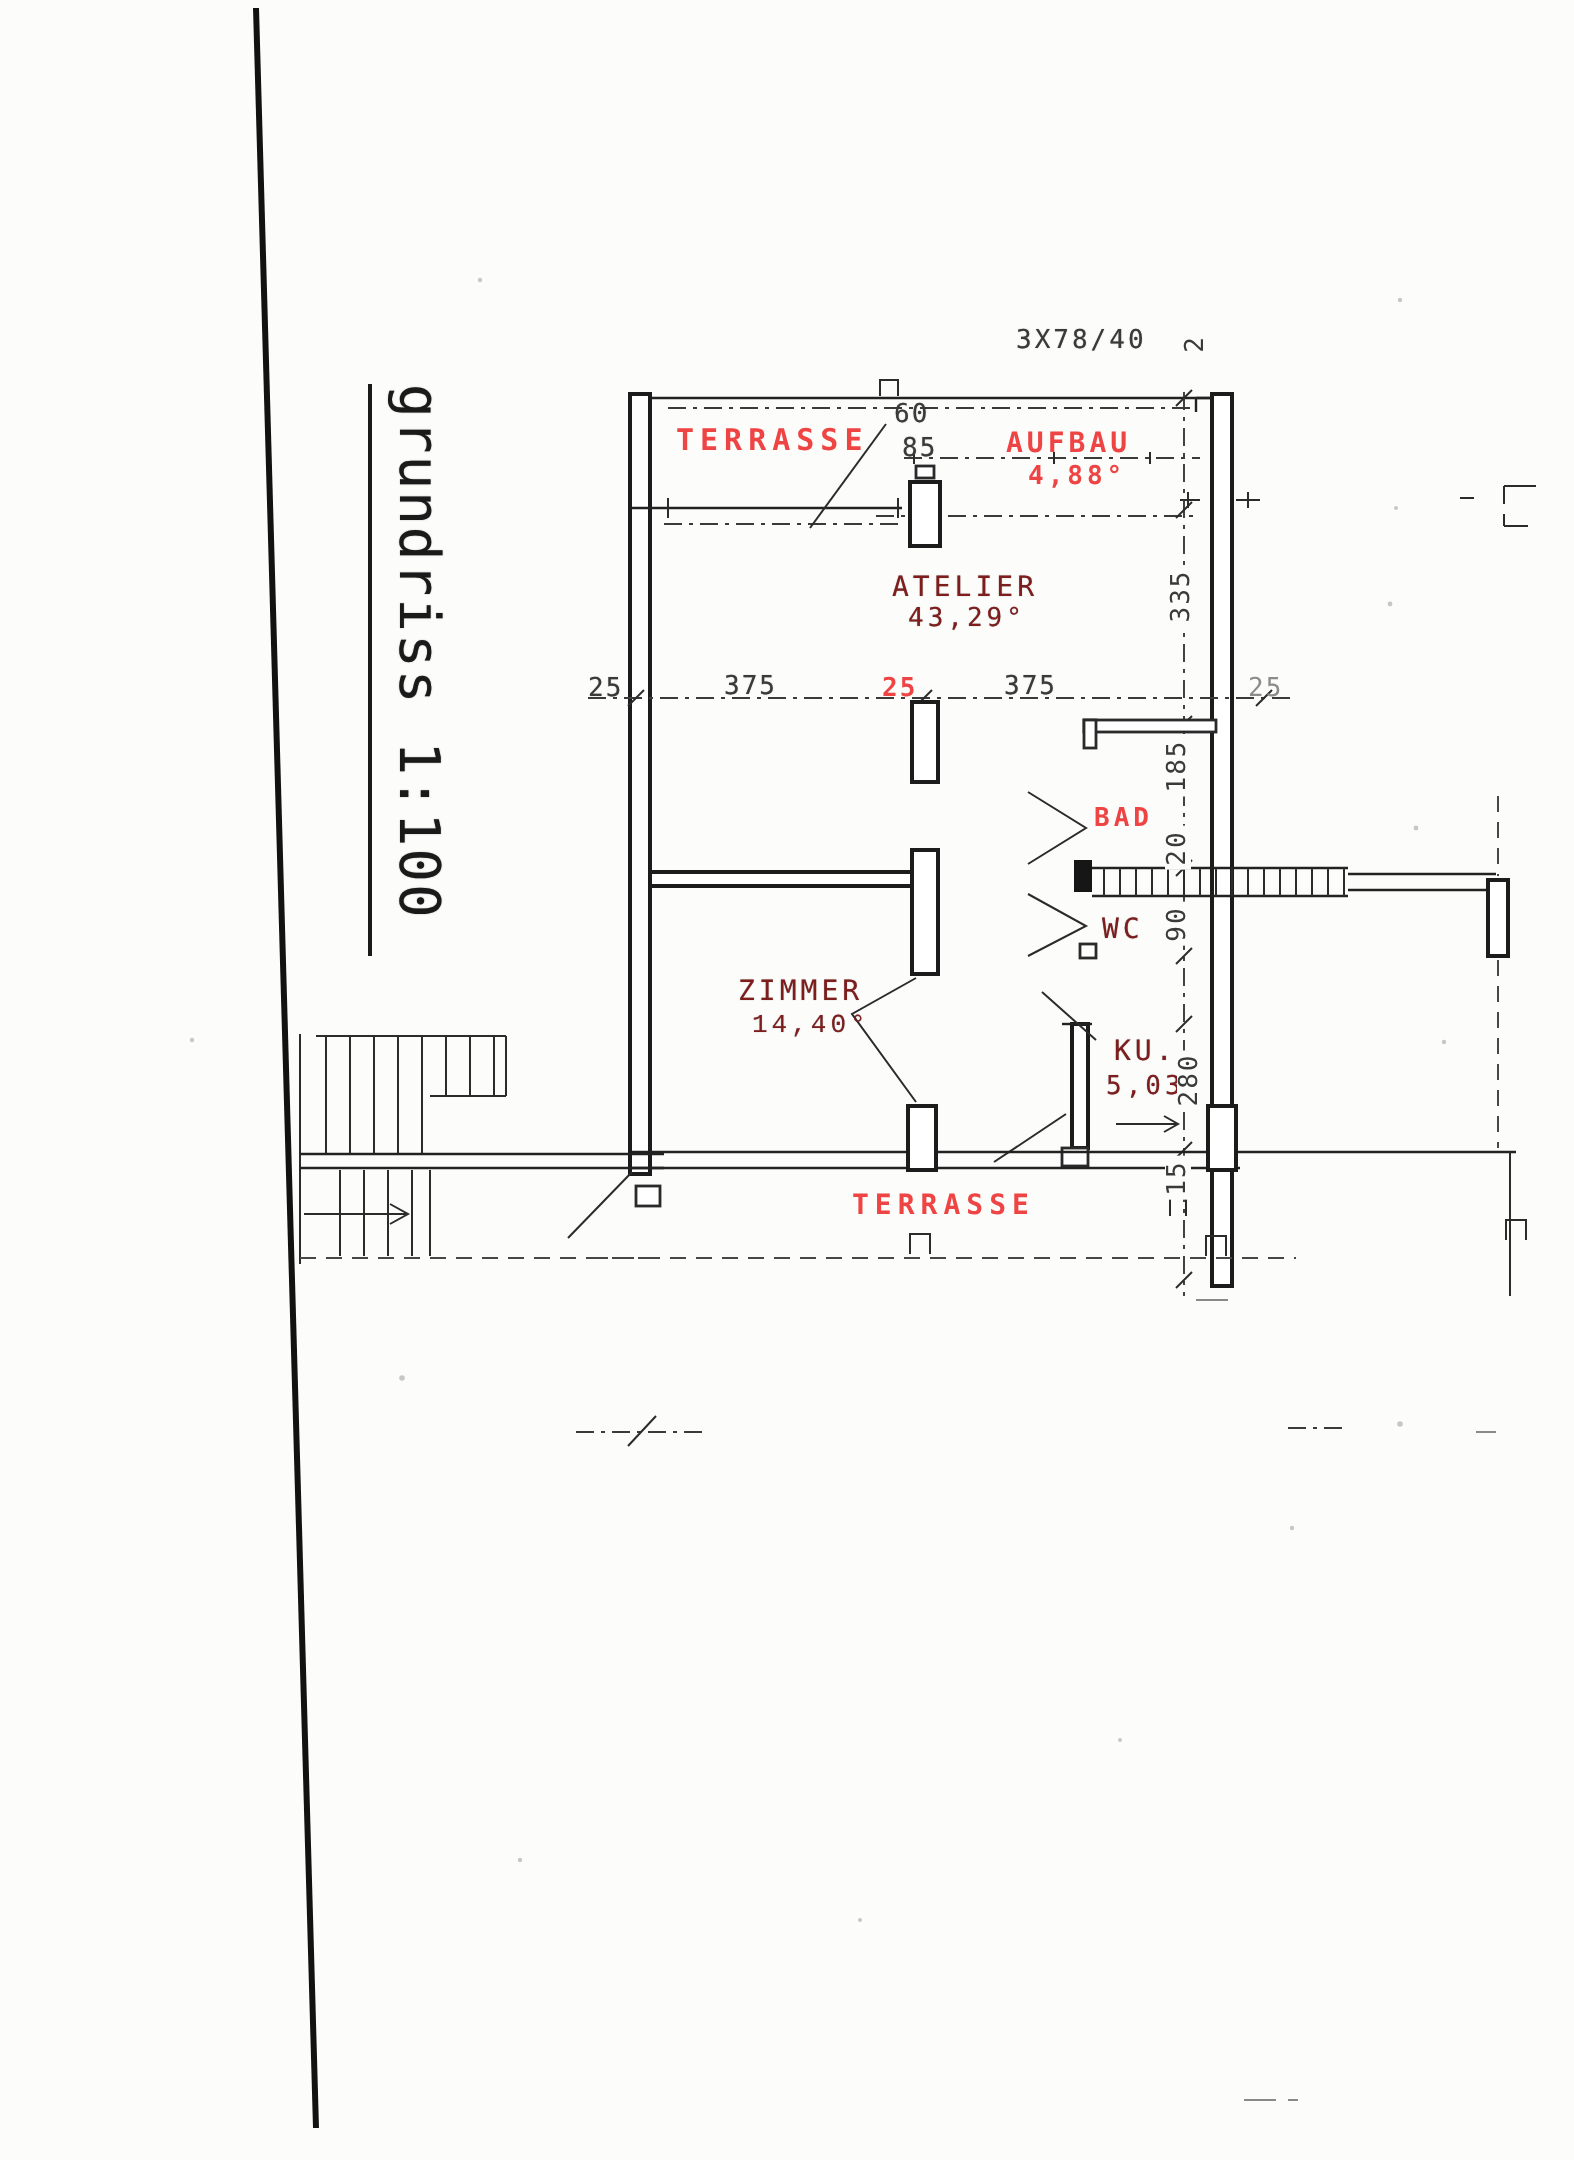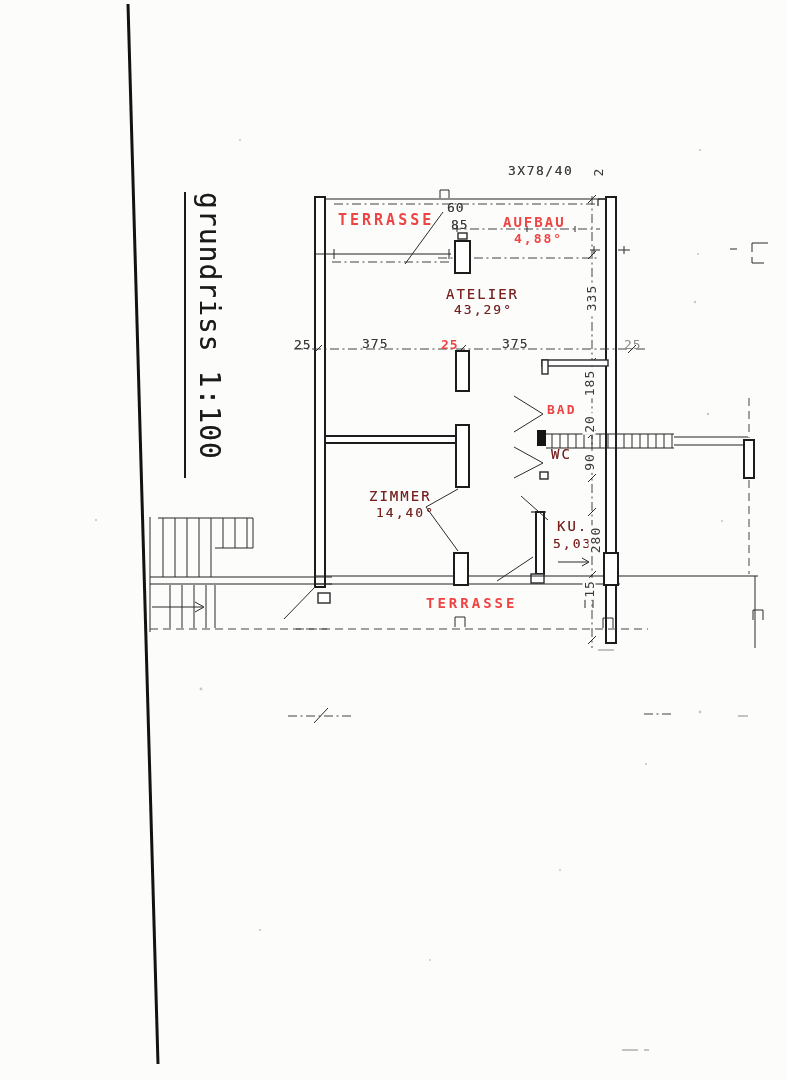--- a/index.html
+++ b/index.html
@@ -221,23 +221,23 @@
 
   <span class="lbl dim" style="left:508px;top:164px;letter-spacing:1.5px;">3X78/40</span>
   <span class="vdim" style="left:598px;top:172px;">2</span>
 
   <span class="lbl soft" style="left:338px;top:213px;font-size:15px;letter-spacing:3px;">TERRASSE</span>
   <span class="lbl soft" style="left:503px;top:215px;">AUFBAU</span>
   <span class="lbl soft" style="left:514px;top:232px;font-size:13px;">4,88°</span>
   <span class="lbl" style="left:446px;top:287px;">ATELIER</span>
   <span class="lbl" style="left:454px;top:303px;font-size:13px;">43,29°</span>
   <span class="lbl soft" style="left:547px;top:403px;font-size:13px;">BAD</span>
-  <span class="lbl" style="left:551px;top:447px;">WC</span>
+  <span class="lbl" style="left:551px;top:458px;">WC</span>
   <span class="lbl" style="left:369px;top:489px;">ZIMMER</span>
-  <span class="lbl" style="left:376px;top:506px;font-size:13px;">14,40°</span>
+  <span class="lbl" style="left:376px;top:506px;font-size:13px;font-family:Liberation Mono, monospace;">14,40°</span>
   <span class="lbl" style="left:557px;top:519px;text-align:right;">KU.</span>
   <span class="lbl" style="left:553px;top:537px;font-size:13px;">5,03°</span>
   <span class="lbl soft" style="left:426px;top:596px;letter-spacing:3px;">TERRASSE</span>
 
   <span class="lbl dim" style="left:447px;top:201px;">60</span>
   <span class="lbl dim" style="left:451px;top:218px;">85</span>
 
   <span class="lbl dim" style="left:294px;top:338px;">25</span>
   <span class="lbl dim" style="left:362px;top:337px;">375</span>
   <span class="lbl dim soft" style="left:441px;top:338px;">25</span>

